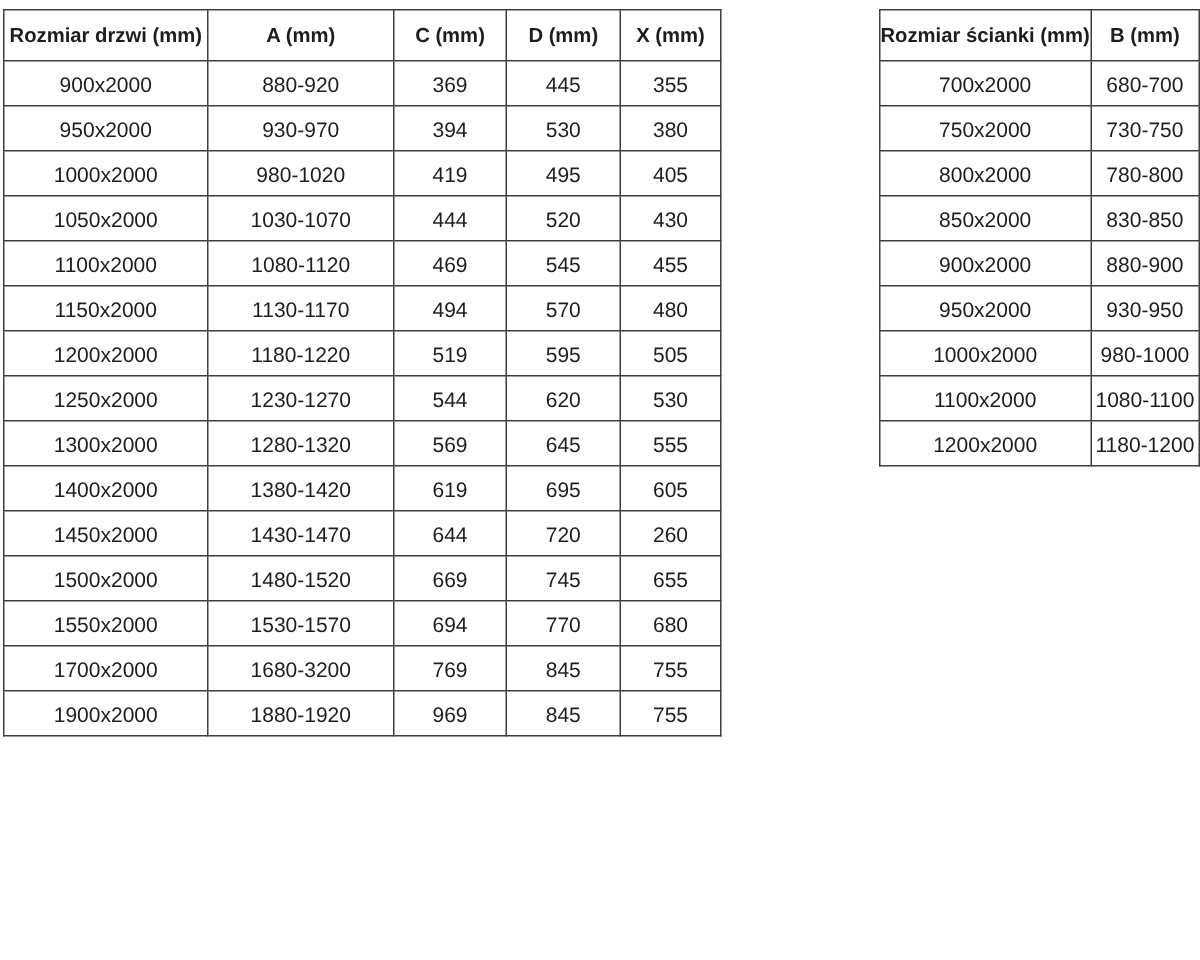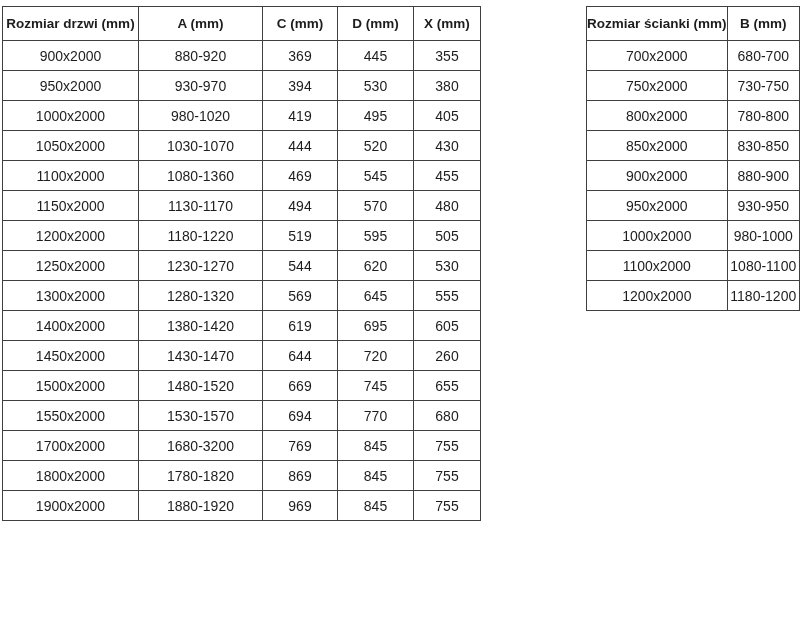--- a/index.html
+++ b/index.html
@@ -95,21 +95,21 @@
         </tr>
         <tr>
           <td>1050x2000</td>
           <td>1030-1070</td>
           <td>444</td>
           <td>520</td>
           <td>430</td>
         </tr>
         <tr>
           <td>1100x2000</td>
-          <td>1080-1360</td>
+          <td>1080-1120</td>
           <td>469</td>
           <td>545</td>
           <td>455</td>
         </tr>
         <tr>
           <td>1150x2000</td>
           <td>1130-1170</td>
           <td>494</td>
           <td>570</td>
           <td>480</td>
@@ -164,27 +164,20 @@
           <td>680</td>
         </tr>
         <tr>
           <td>1700x2000</td>
           <td>1680-3200</td>
           <td>769</td>
           <td>845</td>
           <td>755</td>
         </tr>
         <tr>
-          <td>1800x2000</td>
-          <td>1780-1820</td>
-          <td>869</td>
-          <td>845</td>
-          <td>755</td>
-        </tr>
-        <tr>
           <td>1900x2000</td>
           <td>1880-1920</td>
           <td>969</td>
           <td>845</td>
           <td>755</td>
         </tr>
       </tbody>
     </table>
   <table class="spec-table walls">
       <colgroup>

